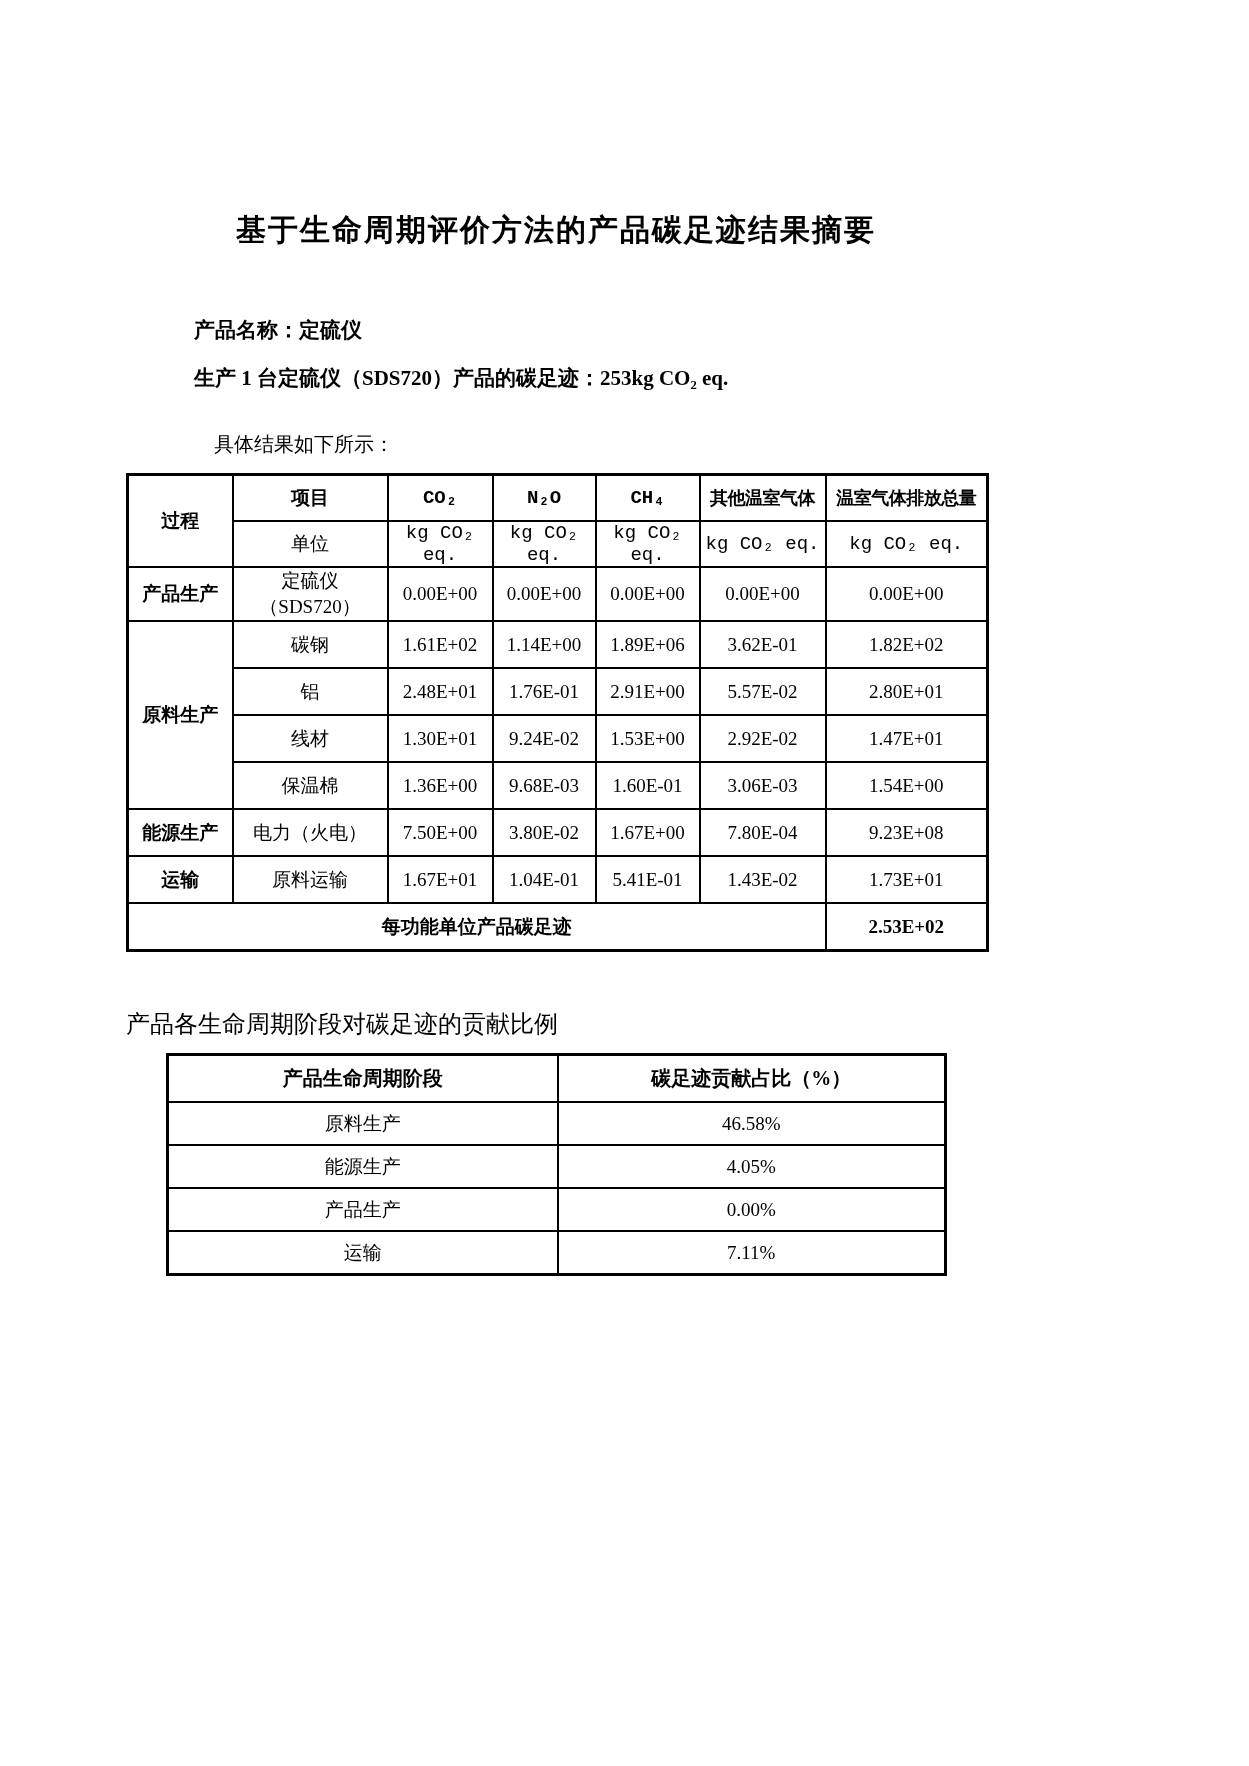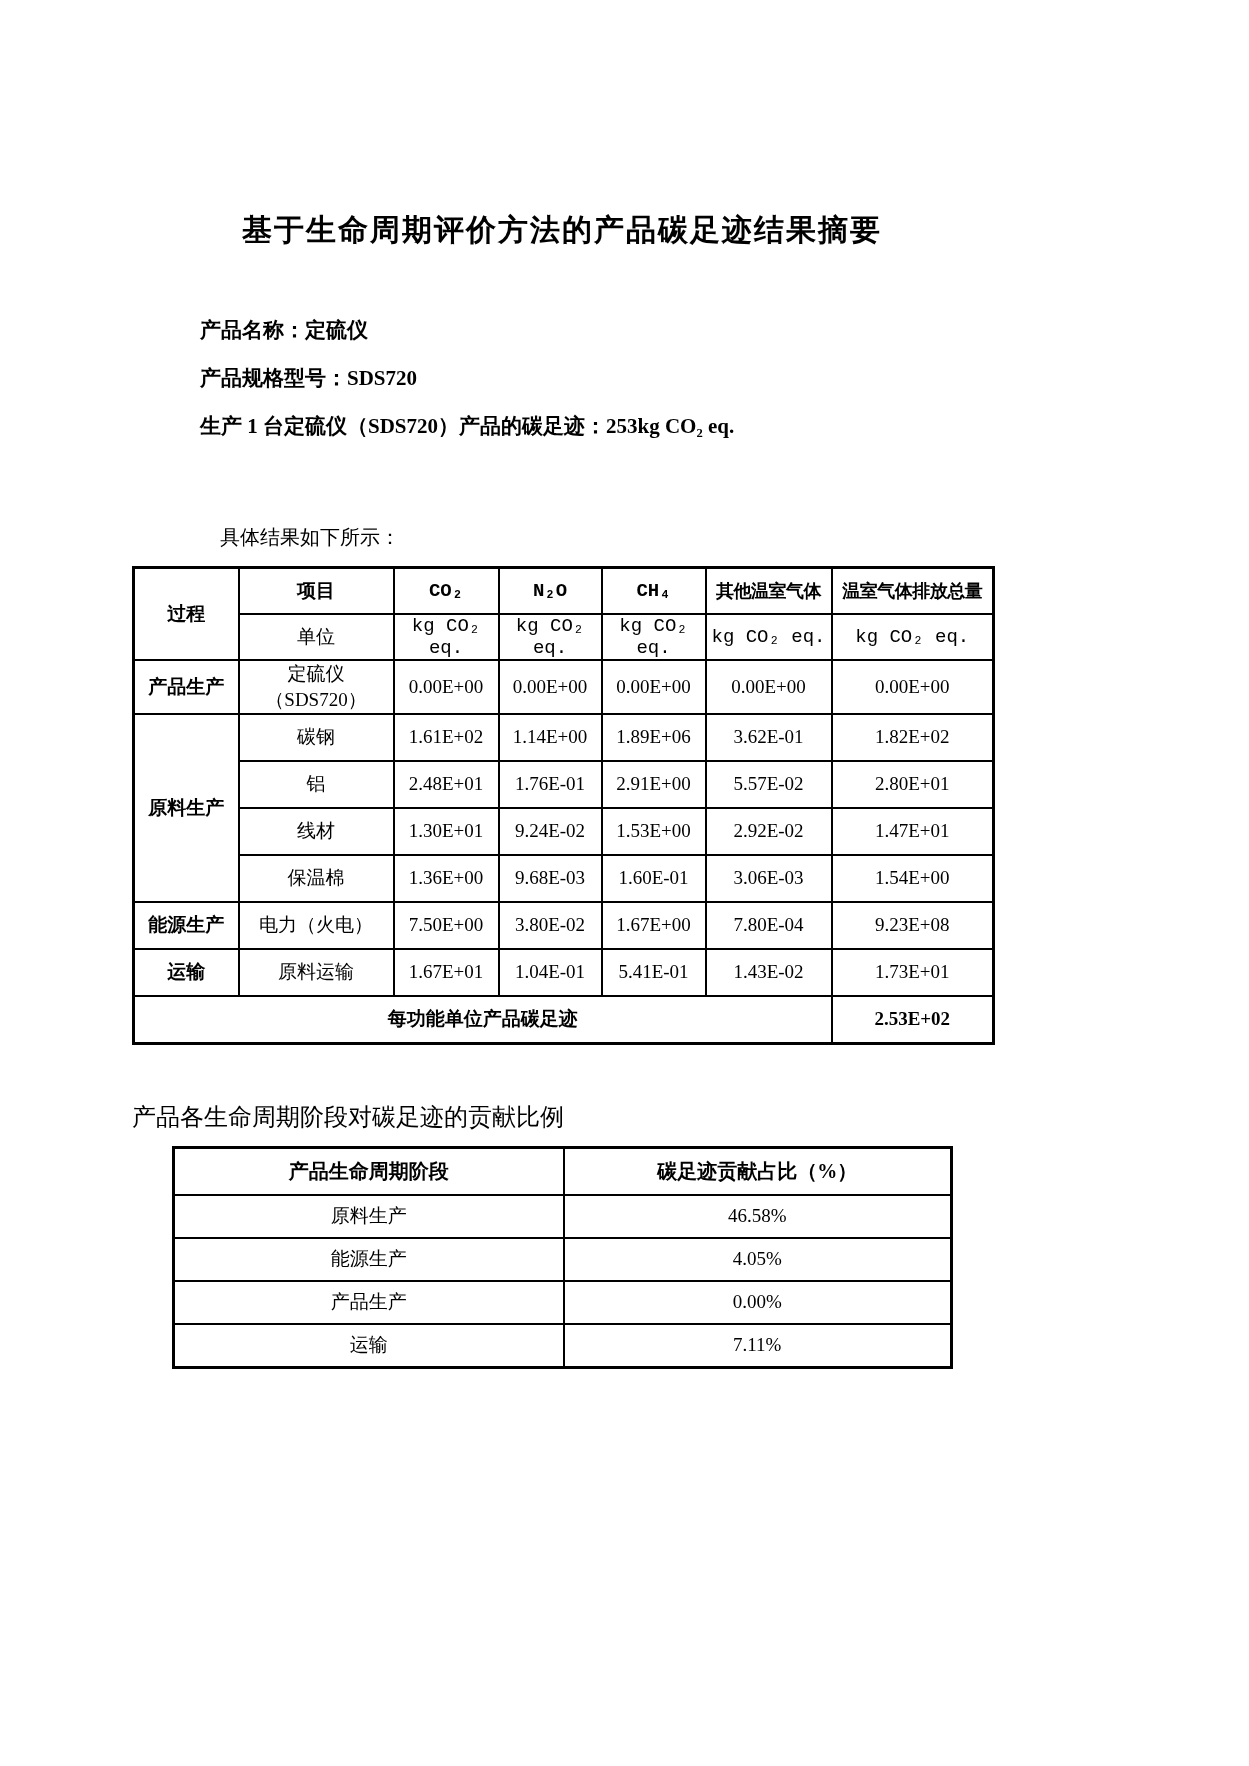--- a/index.html
+++ b/index.html
@@ -11,21 +11,21 @@
   }
   .page {
     position: relative;
     width: 1249px;
     height: 1766px;
     background: #ffffff;
     overflow: hidden;
   }
   .content {
     position: absolute;
-    left: 132px;
+    left: 126px;
     top: 0;
     width: 860px;
   }
   .doc-title {
     margin: 0;
     padding-top: 212px;
     text-align: center;
     font-size: 30px;
     font-weight: bold;
     letter-spacing: 2px;
@@ -35,21 +35,21 @@
     margin-top: 70px;
     margin-left: 68px;
   }
   .info-line {
     margin: 0 0 23px 0;
     font-size: 21px;
     font-weight: bold;
     line-height: 1.2;
   }
   .intro-line {
-    margin: 84px 0 0 88px;
+    margin: 40px 0 0 88px;
     font-size: 20px;
     font-weight: normal;
   }
   table {
     border-collapse: collapse;
     table-layout: fixed;
     background: #ffffff;
   }
   .t1 {
     margin-top: 15px;
@@ -95,21 +95,20 @@
 </head>
 <body>
 
 <div class="page">
   <div class="content">
 
     <h1 class="doc-title">基于生命周期评价方法的产品碳足迹结果摘要</h1>
 
     <div class="info-block">
       <p class="info-line">产品名称：定硫仪</p>
-      <p class="info-line">产品规格型号：SDS720</p>
       <p class="info-line">生产 1 台定硫仪（SDS720）产品的碳足迹：253kg CO₂ eq.</p>
     </div>
 
     <p class="intro-line">具体结果如下所示：</p>
 
     <table class="t1">
       <colgroup>
         <col style="width:105px">
           <col style="width:155px">
           <col style="width:105px">

